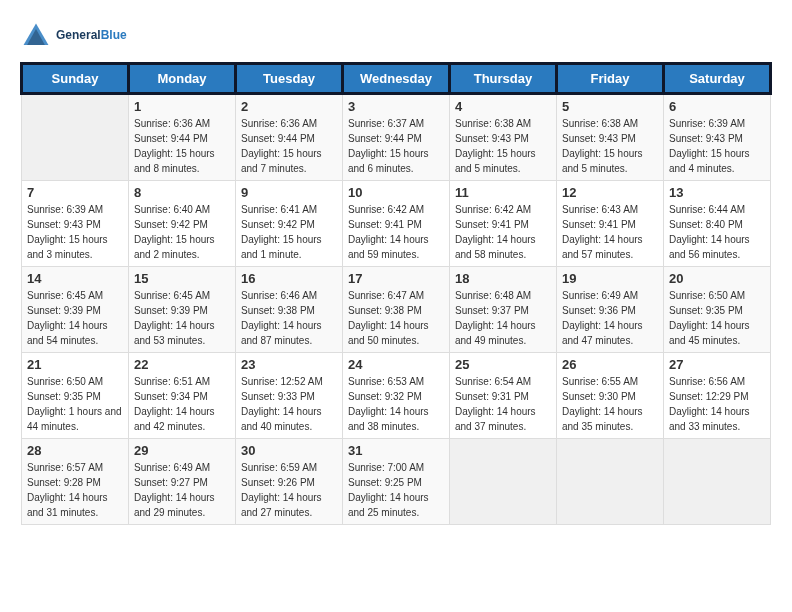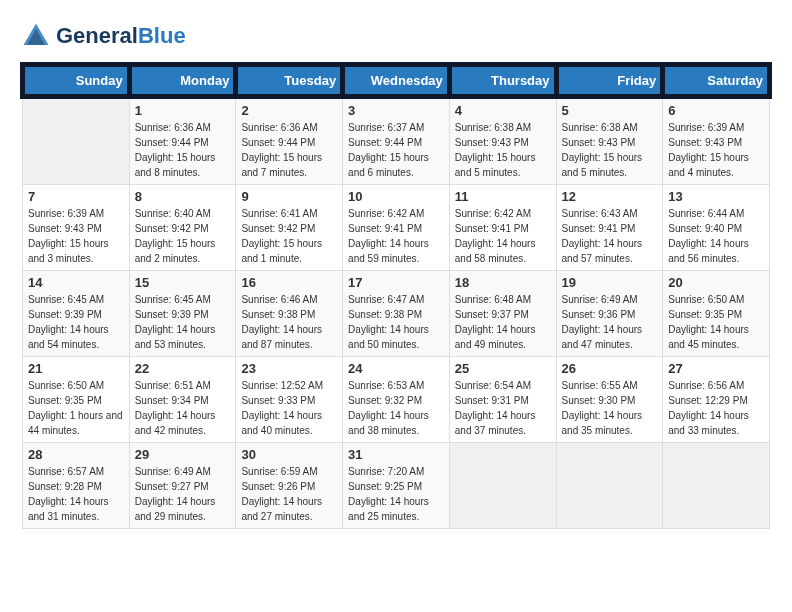--- a/index.html
+++ b/index.html
@@ -50,24 +50,24 @@
     }
     table {
       width: 100%;
       border-collapse: collapse;
       font-size: 11px;
     }
     thead tr th {
       background-color: #2a7abf;
       color: #fff;
       padding: 6px 4px;
-      text-align: right;
+      text-align: center;
       font-size: 13px;
       font-weight: bold;
-      border: 5px solid #0f172a;
+      border: 3px solid #0f172a;
     }
     tbody tr {
       border-bottom: 1px solid #ccc;
     }
     tbody tr:nth-child(odd) {
       background: #f9f9f9;
     }
     tbody tr:nth-child(even) {
       background: #fff;
     }
@@ -96,21 +96,21 @@
 </head>
 <body>
 
 <div class="header">
   <div class="logo">
     <svg class="logo-icon" viewBox="0 0 36 36">
       <polygon points="18,4 32,28 4,28" fill="#2a7abf" opacity="0.85"></polygon>
       <polygon points="18,10 28,28 8,28" fill="#1a3a5c" opacity="0.5"></polygon>
     </svg>
     <div class="logo-text">
-        <div style="font-size:22px;font-weight:bold;color:#1a3a5c;">General<span style="color:#2a7abf;">Blue</span></div>
+        <div style="font-size:12px;font-weight:bold;color:#1a3a5c;">General<span style="color:#2a7abf;">Blue</span></div>
       </div>
   </div>
   <div class="title-block">
     <div class="month-title"></div>
     <div class="location"></div>
   </div>
 </div>
 
 <table>
   <thead>
@@ -222,21 +222,21 @@
           <div class="sun-info">
             <div>Sunrise: 6:43 AM</div>
             <div>Sunset: 9:41 PM</div>
             <div>Daylight: 14 hours and 57 minutes.</div>
           </div>
         </td>
         <td>
           <span class="day-number">13</span>
           <div class="sun-info">
             <div>Sunrise: 6:44 AM</div>
-            <div>Sunset: 9:40 PM</div>
+            <div>Sunset: 8:40 PM</div>
             <div>Daylight: 14 hours and 56 minutes.</div>
           </div>
         </td>
       </tr>
       <tr>
         <td>
           <span class="day-number">14</span>
           <div class="sun-info">
             <div>Sunrise: 6:45 AM</div>
             <div>Sunset: 9:39 PM</div>
@@ -371,21 +371,21 @@
           <span class="day-number">30</span>
           <div class="sun-info">
             <div>Sunrise: 6:59 AM</div>
             <div>Sunset: 9:26 PM</div>
             <div>Daylight: 14 hours and 27 minutes.</div>
           </div>
         </td>
         <td>
           <span class="day-number">31</span>
           <div class="sun-info">
-            <div>Sunrise: 7:20 AM</div>
+            <div>Sunrise: 7:00 AM</div>
             <div>Sunset: 9:25 PM</div>
             <div>Daylight: 14 hours and 25 minutes.</div>
           </div>
         </td>
         <td class="empty-cell"></td>
         <td class="empty-cell"></td>
         <td class="empty-cell"></td>
       </tr>
     </tbody>
 </table>

